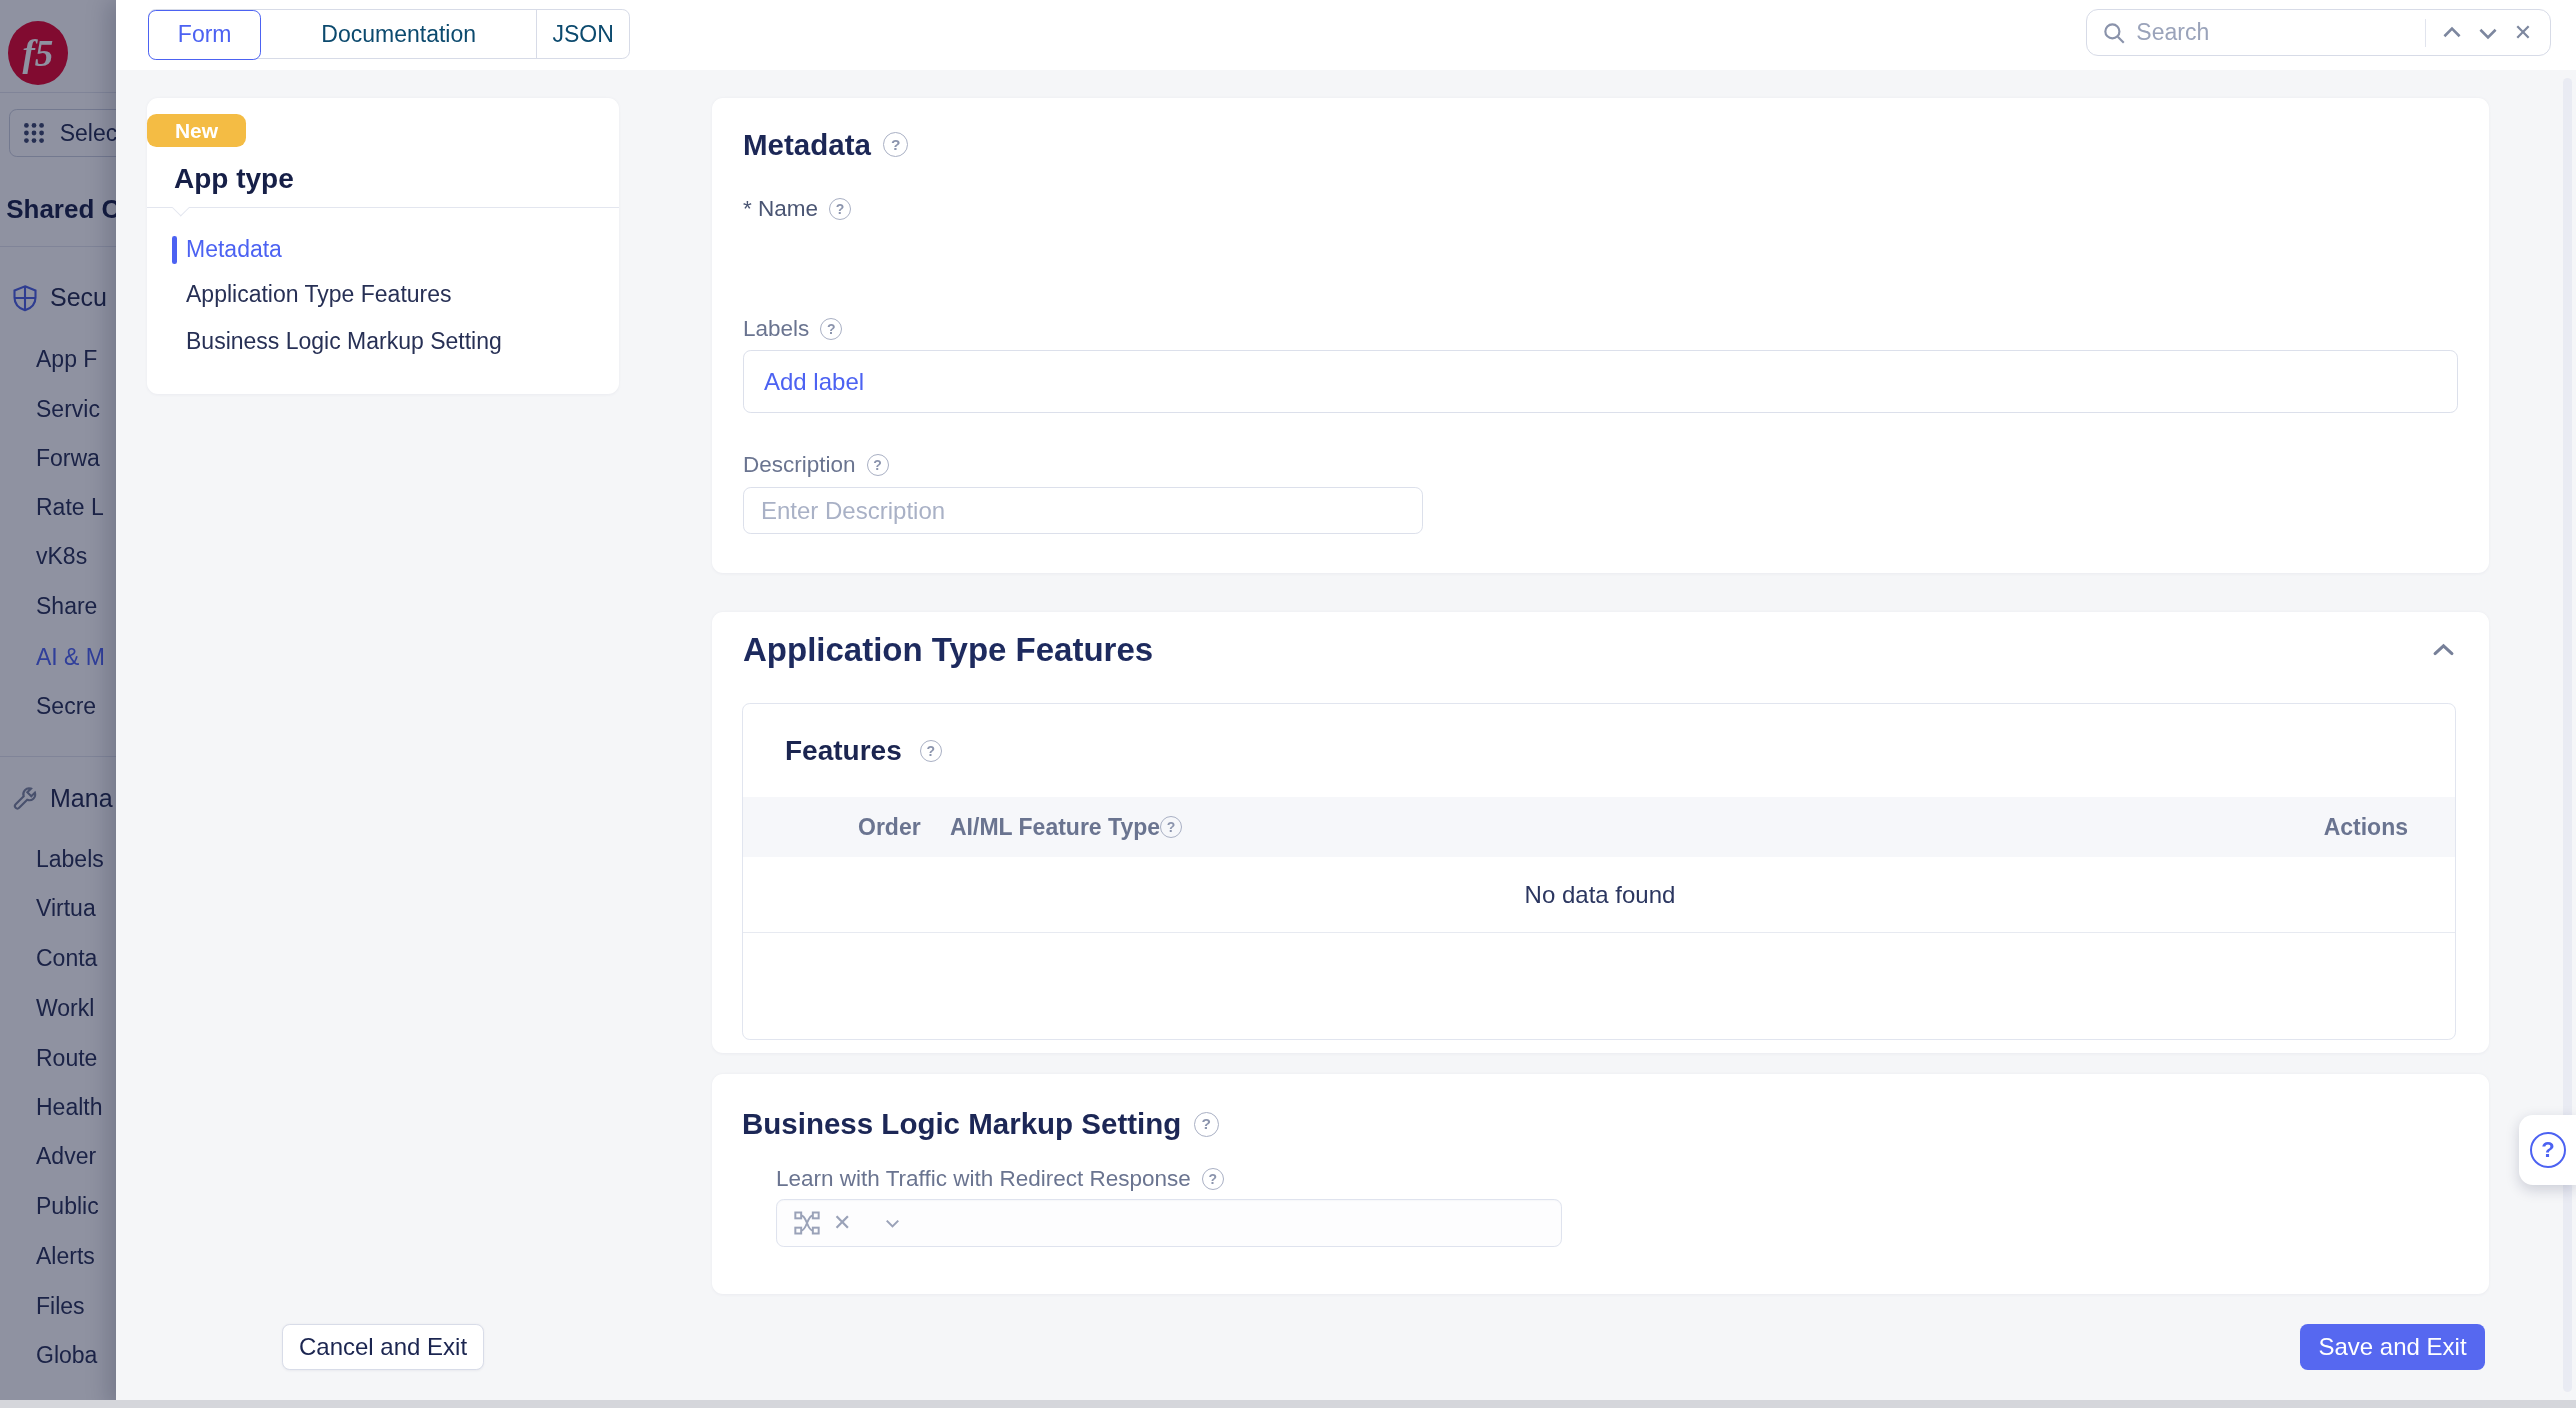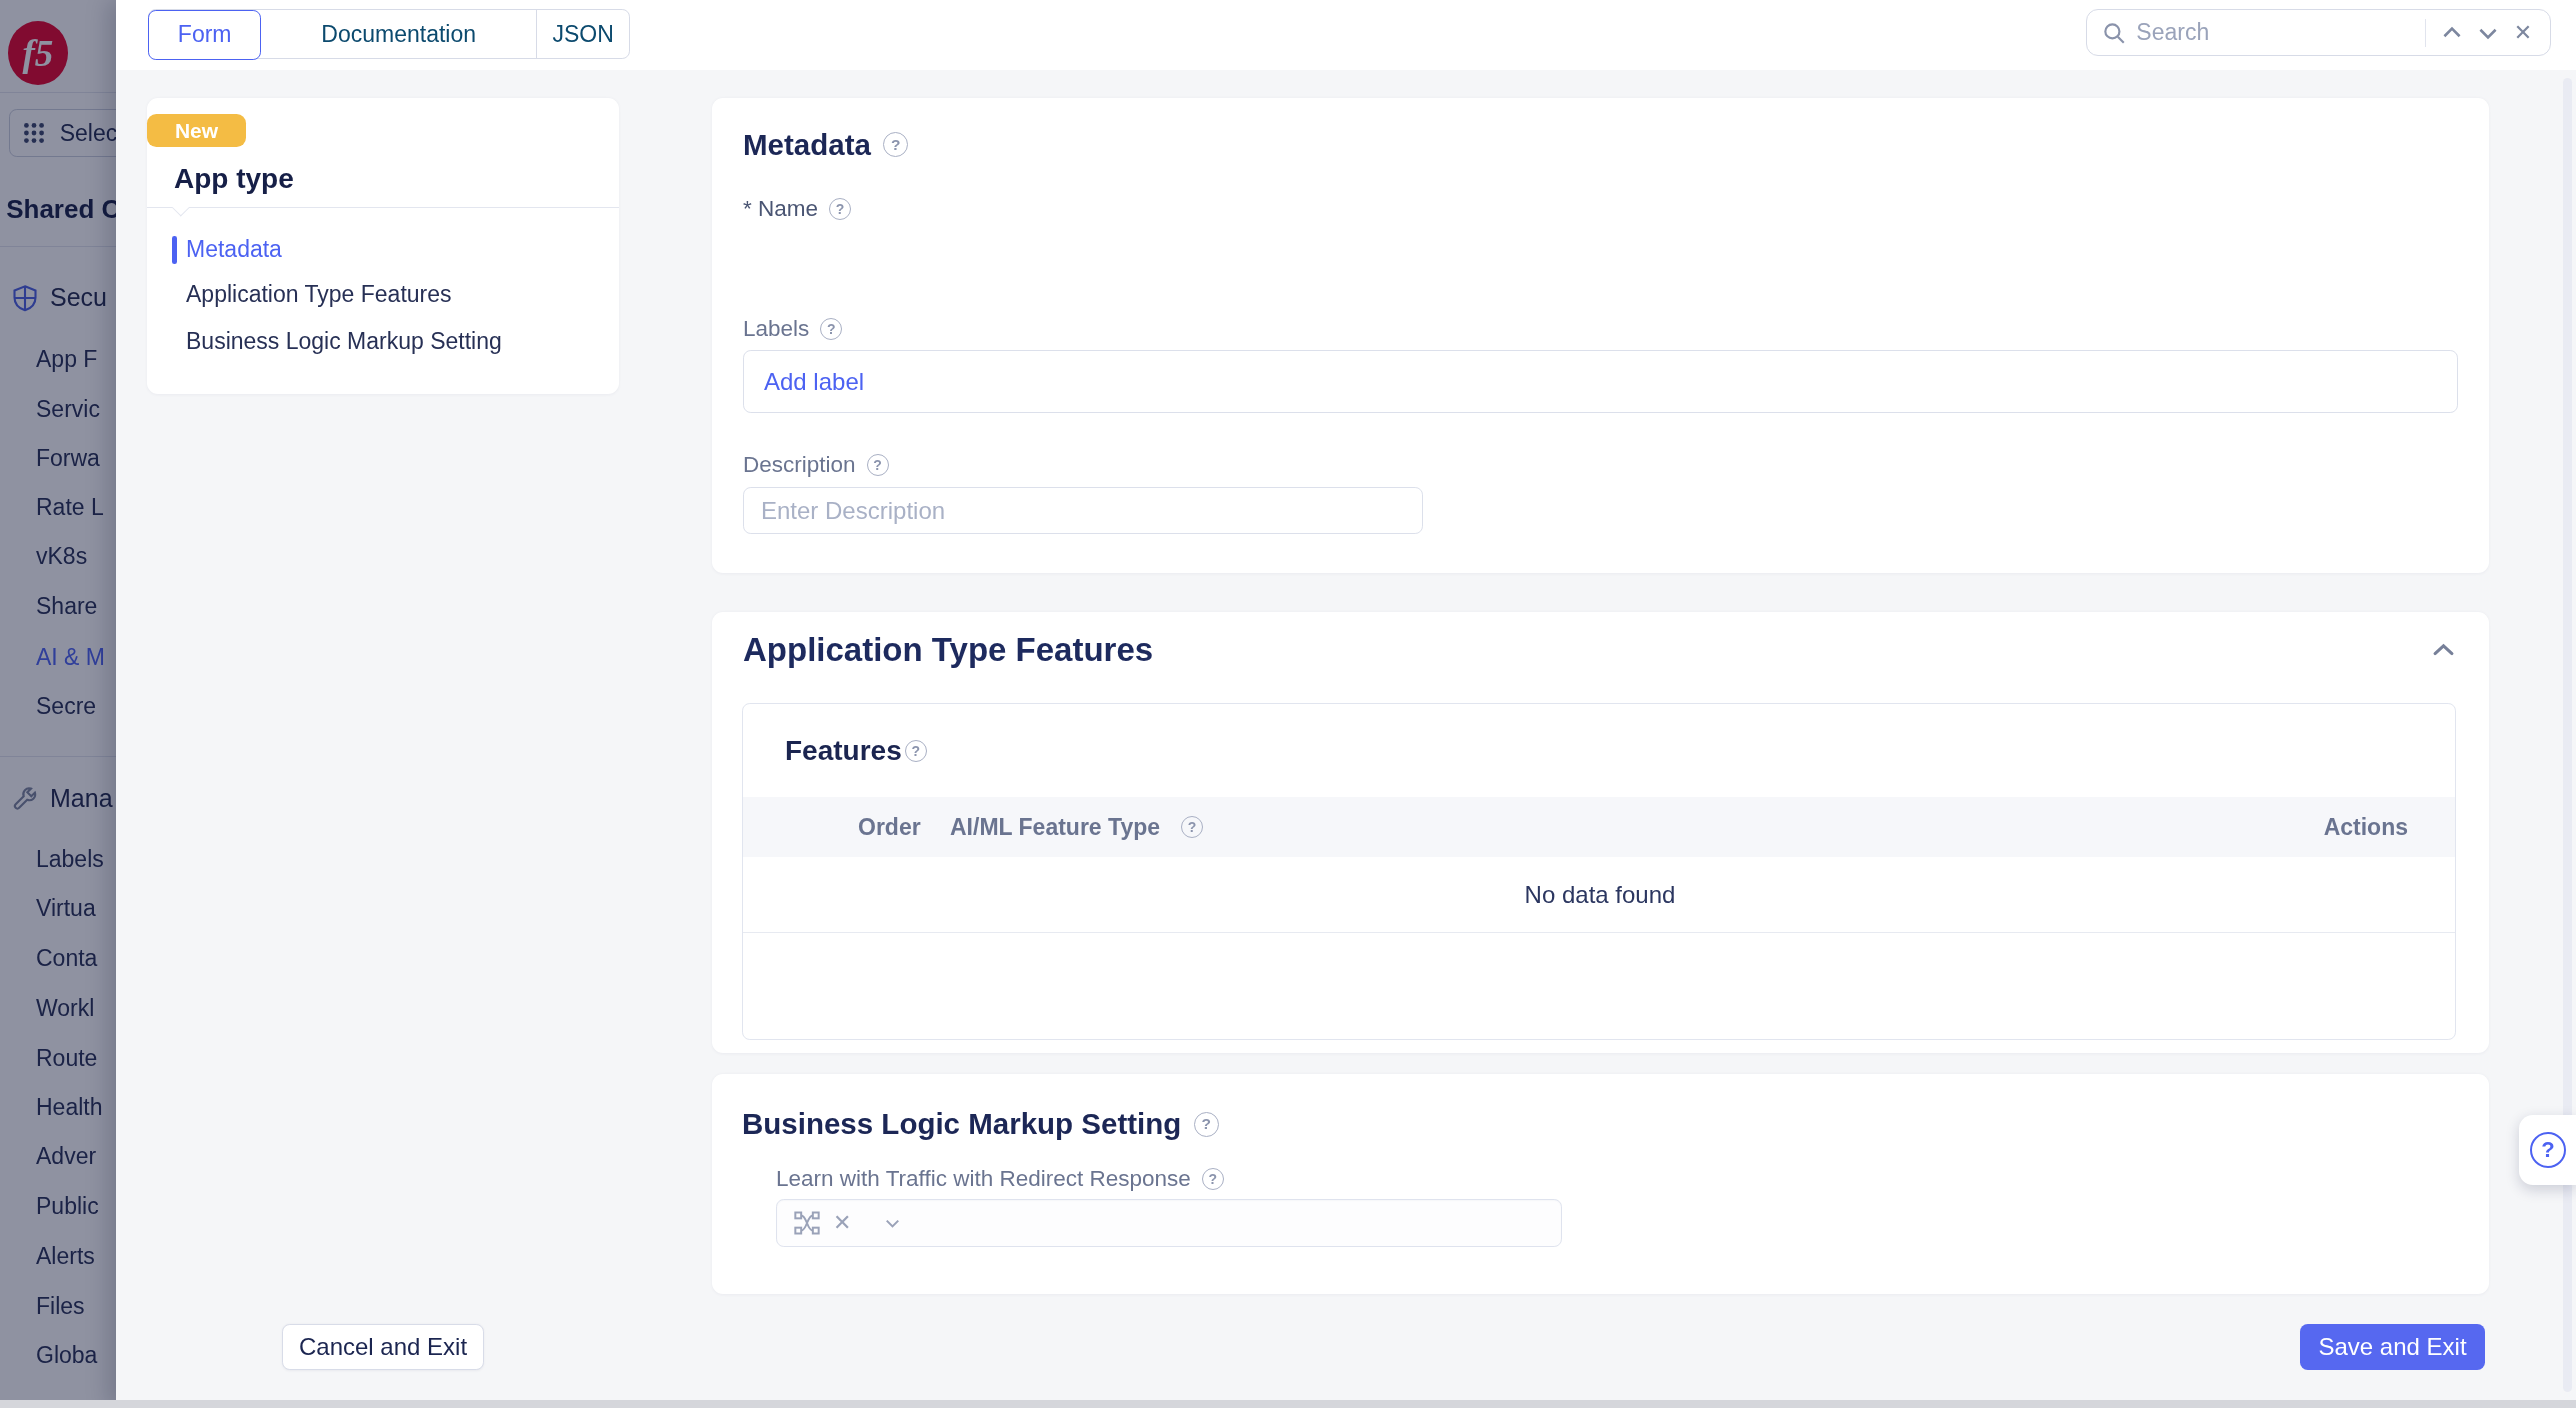--- a/index.html
+++ b/index.html
@@ -77,25 +77,25 @@
   .tinput { position:absolute; left:31px; width:680px; height:47px; border:1.6px solid #DCE0EB; border-radius:7.8px;
             font-size:24px; color:#222C52; padding:0 17px; outline:none; font-family:inherit; background:#fff; }
   .tinput::placeholder { color:#A9B1C6; }
   .labels-box { position:absolute; left:31px; top:252px; width:1715px; height:63px; border:1.6px solid #DCE0EB; border-radius:7.8px;
                 display:flex; align-items:center; padding-left:20px; background:#fff; }
   .link-blue { color:#4C62F2; font-size:24px; cursor:pointer; }
 
   .collapse-btn { position:absolute; right:34px; top:29.5px; width:23px; height:15.5px; cursor:pointer; }
 
   .features-panel { position:absolute; left:30px; top:91px; width:1714px; height:337px; border:0.8px solid #E1E5EF; border-radius:7.8px; background:#fff; overflow:hidden; }
-  .fp-title { position:absolute; left:42px; top:31px; display:flex; align-items:center; gap:3px; }
+  .fp-title { position:absolute; left:42px; top:31px; display:flex; align-items:center; gap:18px; }
   .fp-title .t { font-size:28px; font-weight:700; color:#1B2550; }
   .fp-head { position:absolute; left:0; top:93px; width:1714px; height:60px; background:#F6F7FA; }
   .fp-head .c-order { position:absolute; left:115px; top:0; height:60px; display:flex; align-items:center; font-size:23px; font-weight:700; color:#6A7490; }
-  .fp-head .c-type { position:absolute; left:207px; top:0; height:60px; display:flex; align-items:center; gap:21px; font-size:23px; font-weight:700; color:#6A7490; }
+  .fp-head .c-type { position:absolute; left:207px; top:0; height:60px; display:flex; align-items:center; gap:0; font-size:23px; font-weight:700; color:#6A7490; }
   .fp-head .c-actions { position:absolute; right:49px; top:0; height:60px; display:flex; align-items:center; font-size:23px; font-weight:700; color:#6A7490; }
   .fp-empty { position:absolute; left:0; top:154px; width:1714px; height:74px; display:flex; align-items:center; justify-content:center;
               font-size:24px; color:#2B3660; }
   .fp-divider { position:absolute; left:0; top:228px; width:1714px; height:0.8px; background:#E7EAF1; }
   .add-item-btn { position:absolute; left:50%; transform:translateX(-50%); top:254px; width:340px; height:48px;
                   border:1.6px solid #5468F0; border-radius:7.8px; background:#fff; display:flex; align-items:center; justify-content:center;
                   gap:12.4px; color:#5468F0; font-size:25px; cursor:pointer; }
 
   .select-field { position:absolute; left:64px; top:125px; width:786px; height:48px; border:1.6px solid #DFE3EE; border-radius:7.8px;
                   background:#FDFDFE; display:flex; align-items:center; padding:0 15.5px; gap:12.4px; box-shadow:inset 0 0.8px 1.6px rgba(30,40,90,0.04); }

